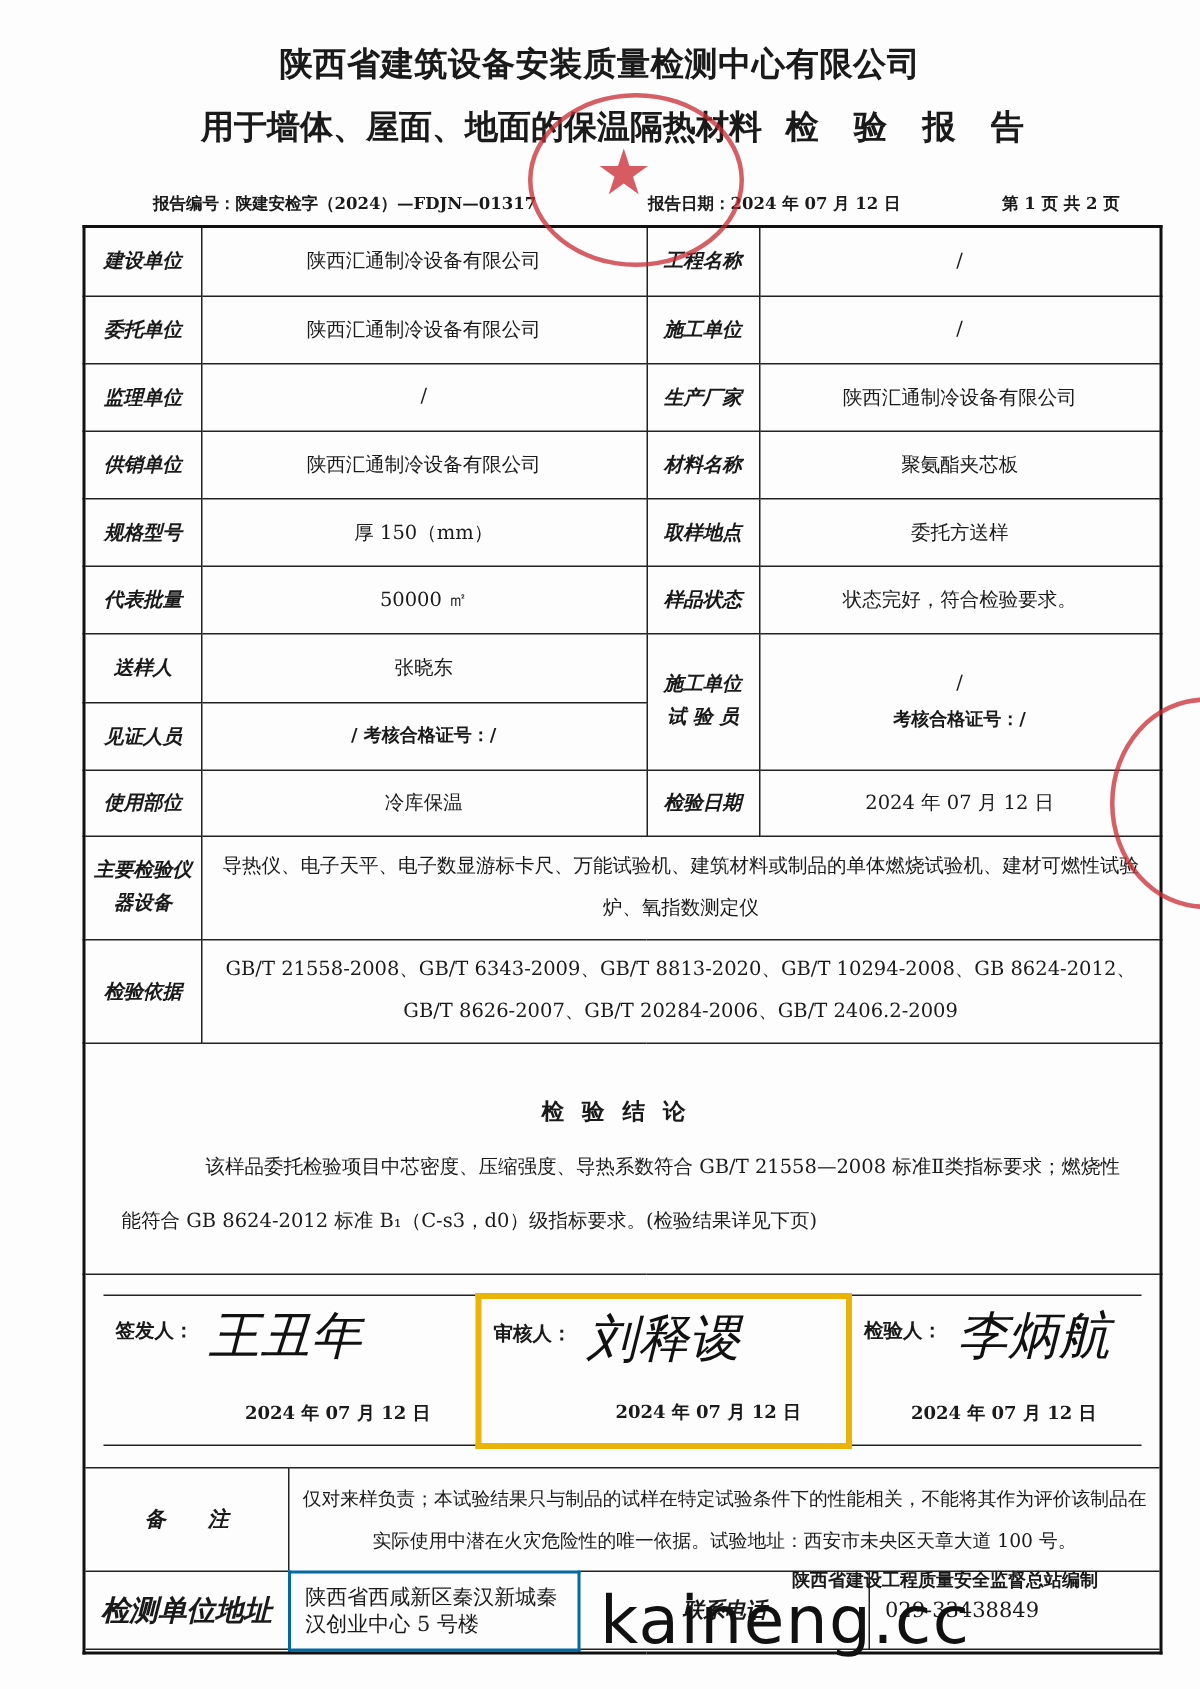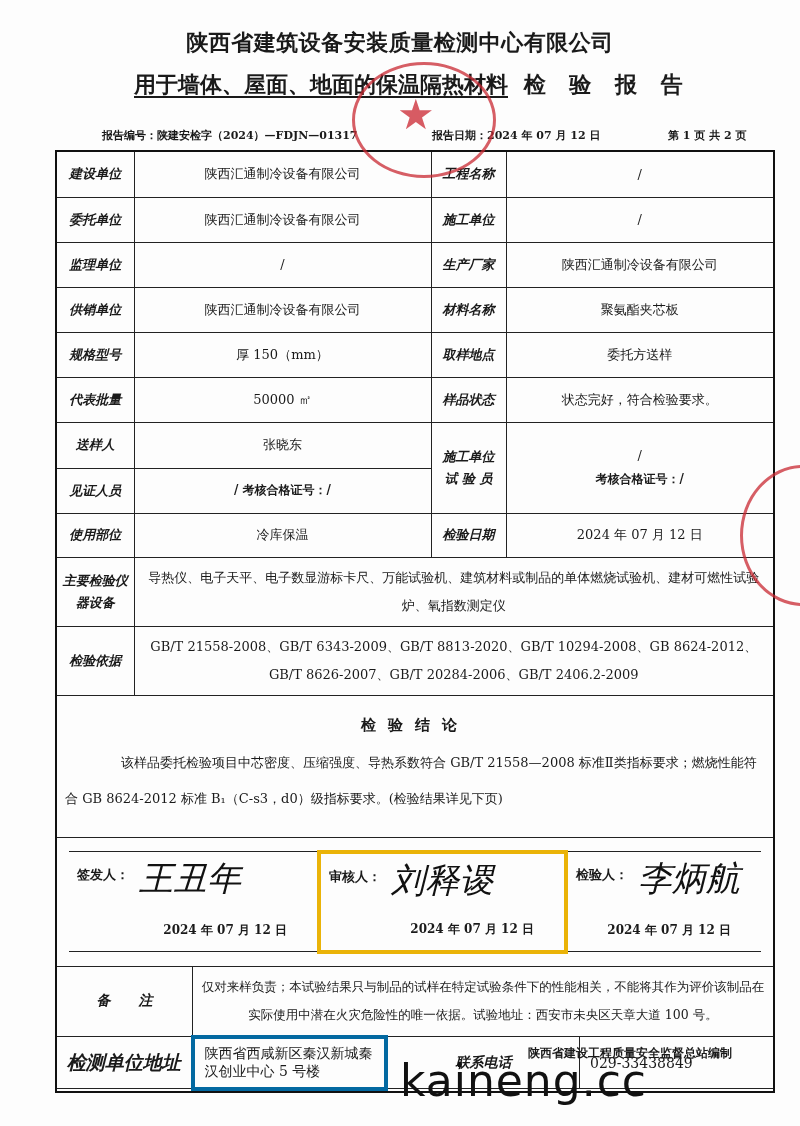--- a/index.html
+++ b/index.html
@@ -2,21 +2,21 @@
 <html><head>
 <meta charset="utf-8">
 <style>
   html, body { margin:0; padding:0; background:#fdfdfd; }
   body { width:800px; height:1126px; position:relative; overflow:hidden;
          font-family:"DejaVu Serif","Liberation Serif",serif; color:#1a1a1a; }
   .title1 { position:absolute; top:28px; left:0; width:800px; text-align:center;
             font-family:"DejaVu Sans","Liberation Sans",sans-serif; font-weight:bold; font-size:22px; letter-spacing:0.5px; }
   .title2 { position:absolute; top:70px; left:120px; width:600px;
             font-family:"DejaVu Sans","Liberation Sans",sans-serif; font-weight:bold; font-size:22px; white-space:nowrap; }
-  .title2 .u { text-decoration:underline; text-underline-offset:4px; text-decoration-thickness:2px; padding-left:14px; }
+  .title2 .u { text-underline-offset:4px; text-decoration-thickness:2px; padding-left:14px; }
   .title2 .r { letter-spacing:8px; margin-left:8px; }
   .meta { position:absolute; top:128px; font-size:11px; font-weight:bold; white-space:nowrap; }
   .stamp { position:absolute; border:3px solid rgba(200,40,50,0.75); border-radius:50%; pointer-events:none; }
   .star { position:absolute; color:rgba(205,50,60,0.8); font-size:42px; line-height:1; pointer-events:none; }
   table.main { position:absolute; left:55px; top:150px; width:720px; border-collapse:collapse;
                border:2px solid #111; table-layout:fixed; }
   table.main td { border:1px solid #222; font-size:13px; text-align:center; vertical-align:middle; padding:0 4px; }
   td.lbl { font-family:"DejaVu Sans","Liberation Sans",sans-serif; font-weight:bold; font-size:13px;font-style:italic; }
   td.txt { text-align:center; line-height:28px; padding:6px 8px !important; font-size:13.5px; }
   .conc-title { text-align:center; font-weight:bold; letter-spacing:12px; font-size:15px; margin:20px 0 10px; font-family:"DejaVu Sans","Liberation Sans",sans-serif; }
@@ -107,21 +107,21 @@
   </tr>
   <tr style="height:66px">
     <td class="lbl" style="line-height:22px">主要检验仪器设备</td>
     <td colspan="3" class="txt">导热仪、电子天平、电子数显游标卡尺、万能试验机、建筑材料或制品的单体燃烧试验机、建材可燃性试验炉、氧指数测定仪</td>
   </tr>
   <tr style="height:64px">
     <td class="lbl">检验依据</td>
     <td colspan="3" class="txt">GB/T 21558-2008、GB/T 6343-2009、GB/T 8813-2020、GB/T 10294-2008、GB 8624-2012、GB/T 8626-2007、GB/T 20284-2006、GB/T 2406.2-2009</td>
   </tr>
   <tr style="height:142px">
-    <td colspan="4" style="vertical-align:top;padding:0">
+    <td colspan="4" style="vertical-align:top;padding:16px">
       <div class="conc-title">检验结论</div>
       <div class="conc-body">该样品委托检验项目中芯密度、压缩强度、导热系数符合 GB/T 21558—2008 标准Ⅱ类指标要求；燃烧性能符合 GB 8624-2012 标准 B₁（C-s3，d0）级指标要求。(检验结果详见下页)</div>
     </td>
   </tr>
   <tr>
     <td colspan="4" style="padding:12px;border:none">
       <table style="width:100%;border-collapse:collapse;table-layout:fixed">
         <tbody>
               <tr>
           <td class="sig-cell" style="width:240px;border:1px solid #222;border-left:none">
@@ -147,21 +147,21 @@
   <tr>
     <td colspan="4" style="padding:0;border:none">
       <table style="width:100%;border-collapse:collapse;table-layout:fixed">
         <tbody>
               <tr style="height:68px">
           <td class="lbl" style="width:127px;border:1px solid #222;border-left:none;font-size:14px">备　　注</td>
           <td colspan="3" class="txt" style="border:1px solid #222;border-right:none;font-size:12.5px;font-weight:normal">仅对来样负责；本试验结果只与制品的试样在特定试验条件下的性能相关，不能将其作为评价该制品在实际使用中潜在火灾危险性的唯一依据。试验地址：西安市未央区天章大道 100 号。</td>
         </tr>
         <tr style="height:52px">
           <td class="lbl" style="border:1px solid #222;border-left:none;font-size:19px">检测单位地址</td>
-          <td style="width:315px;border:4px solid #0369a1;text-align:left;padding-left:10px;font-size:14px">陕西省西咸新区秦汉新城秦汉创业中心 5 号楼</td>
+          <td style="width:315px;border:2px solid #0369a1;text-align:left;padding-left:10px;font-size:14px">陕西省西咸新区秦汉新城秦汉创业中心 5 号楼</td>
           <td class="lbl" style="width:107px;border:1px solid #222;font-size:14px">联系电话</td>
           <td style="border:1px solid #222;border-right:none;text-align:left;padding-left:10px;font-size:14px">029-33438849</td>
         </tr>
       </tbody>
           </table>
     </td>
   </tr>
 </tbody>
   </table>
 

